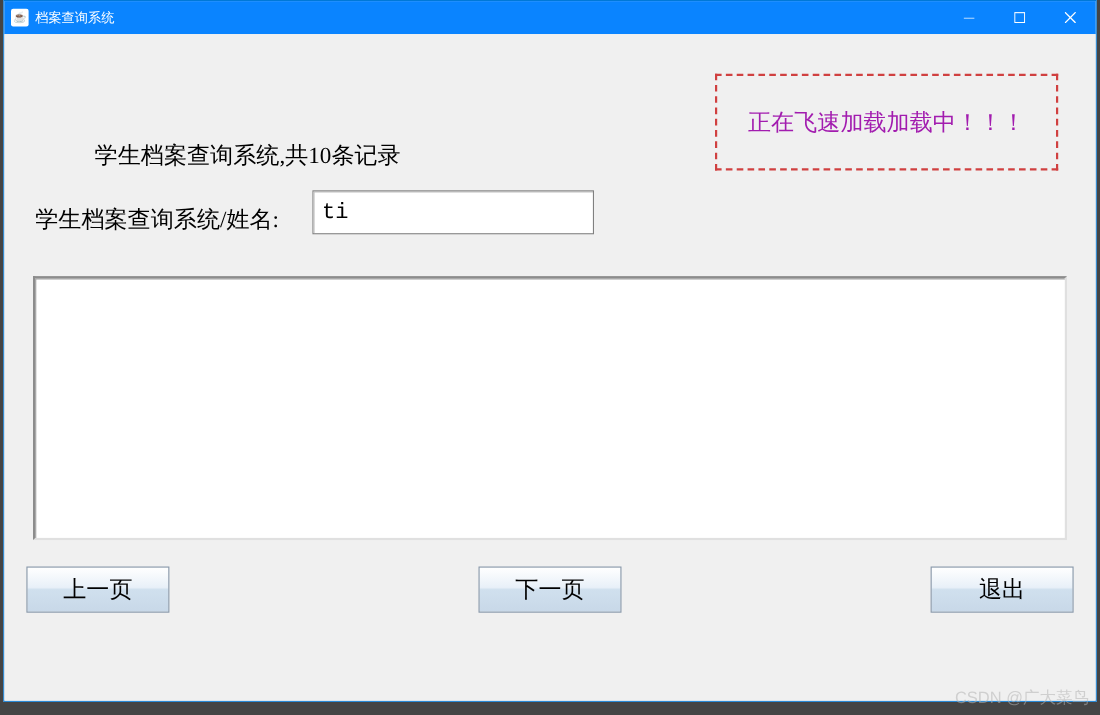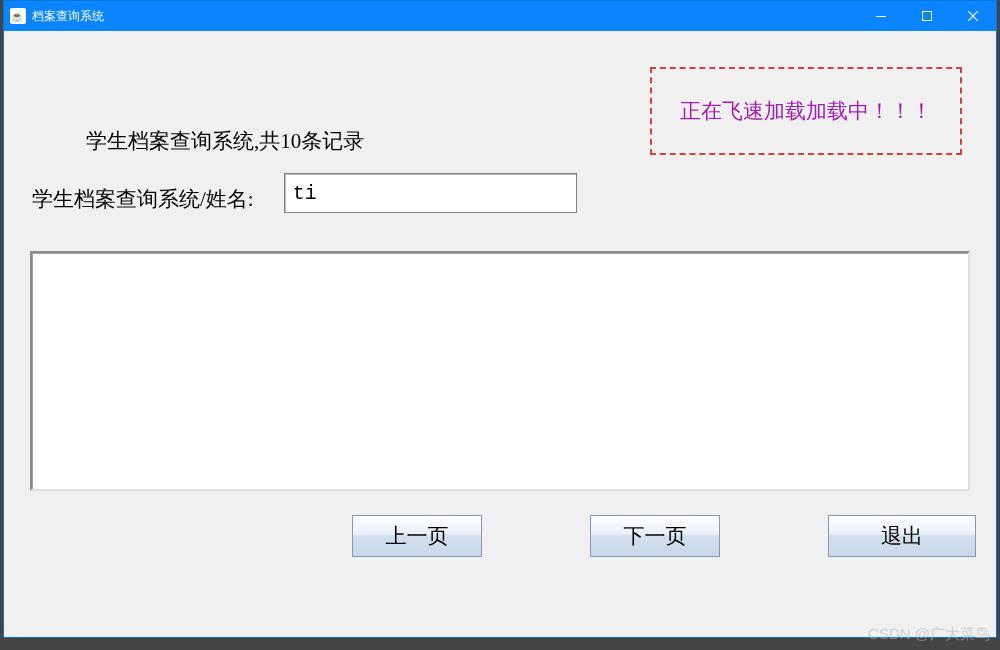--- a/index.html
+++ b/index.html
@@ -100,21 +100,21 @@
       margin-top: 12px;
       margin-bottom: 38px;
       padding-left: 8px;
     }
     .search-label {
       font-size: 21px;
       font-family: "SimSun", serif;
       margin-right: 30px;
     }
     .search-input {
-      width: 293px;
+      width: 256px;
       height: 40px;
       border: 1px solid #808080;
       box-shadow: inset 1px 1px 0 #c0c0c0;
       padding: 4px 8px;
       font-size: 20px;
       font-family: "Courier New", monospace;
       background: white;
       margin-top: -12px;
     }
     .confirm-btn {
@@ -131,35 +131,35 @@
     }
     .result-area {
       margin: 0 6px;
       height: 240px;
       border: 2px inset #e0e0e0;
       background: white;
       box-shadow: inset 1px 1px 0 #a0a0a0;
     }
     .footer-row {
       display: flex;
-      justify-content: flex-end;
+      justify-content: space-between;
       gap: 108px;
       margin-top: 24px;
     }
     .page-btn {
       width: 130px;
       height: 42px;
       font-size: 21px;
       font-family: "SimSun", serif;
       background: linear-gradient(to bottom, #ffffff 0%, #e8f0f8 45%, #d0e0ee 50%, #c8d8e8 100%);
       border: 1px solid #8898aa;
       cursor: pointer;
     }
     .exit-btn {
-      width: 148px;
+      width: 130px;
     }
     .watermark {
       position: absolute;
       right: 10px;
       bottom: 6px;
       color: rgba(180,180,180,0.55);
       font-family: "Microsoft YaHei", sans-serif;
       font-size: 15px;
       pointer-events: none;
     }

